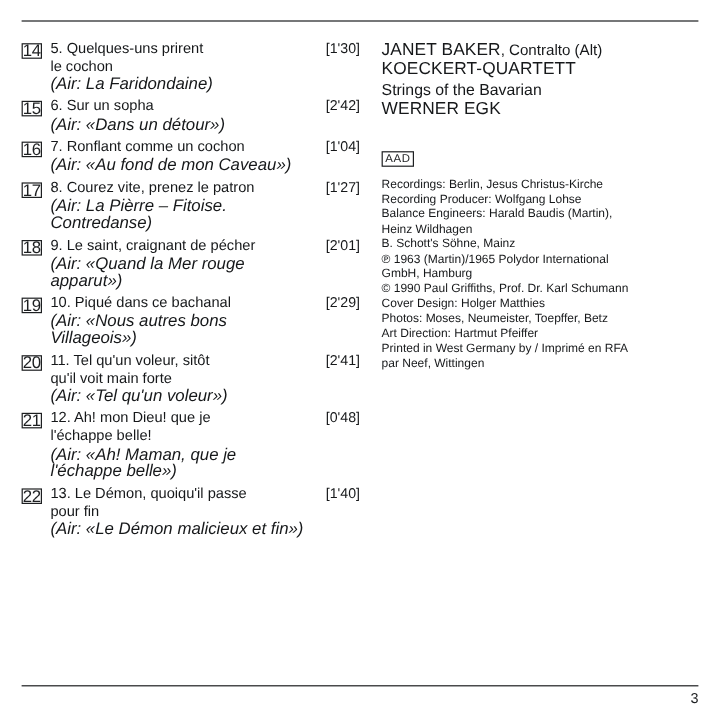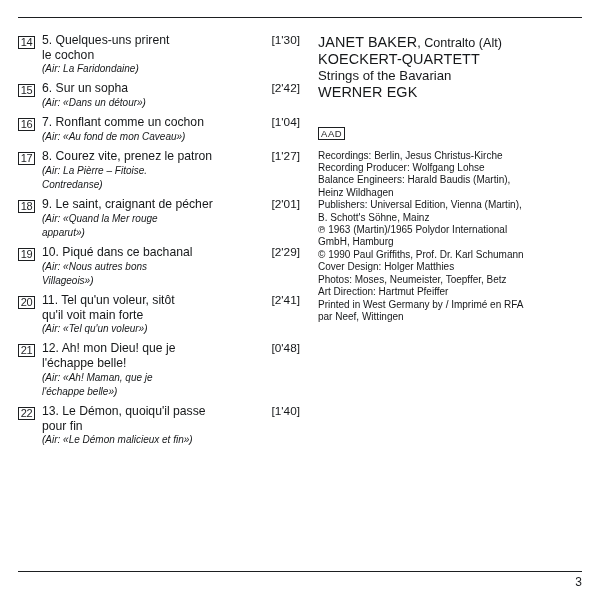--- a/index.html
+++ b/index.html
@@ -51,40 +51,40 @@
     display: flex;
     align-items: flex-start;
     margin-bottom: 5px;
     position: relative;
   }
   .tracknum-box {
     flex: 0 0 auto;
     width: 15px;
     height: 11px;
     border: 1px solid #1d1f21;
-    font-size: 11px;
+    font-size: 14px;
     line-height: 11px;
     text-align: center;
     margin-top: 3px;
     margin-right: 7px;
     color: #1d1f21;
     letter-spacing: -0.3px;
   }
   .track-body {
     flex: 1 1 auto;
     padding-right: 46px;
     position: relative;
   }
   .track-title {
     font-size: 12.2px;
     line-height: 14.6px;
     color: #16181a;
   }
   .track-air {
-    font-size: 10px;
+    font-size: 14px;
     line-height: 14.2px;
     font-style: italic;
     color: #16181a;
   }
   .track-time {
     position: absolute;
     right: 0;
     top: 0;
     font-size: 11.8px;
     line-height: 14.6px;
@@ -242,21 +242,20 @@
       <div class="smallcaps-name">WERNER EGK</div>
     </div>
 
     <div class="aad">AAD</div>
 
     <div class="fineprint">
       <p>Recordings: Berlin, Jesus Christus-Kirche</p>
       <p>Recording Producer: Wolfgang Lohse</p>
       <p>Balance Engineers: Harald Baudis (Martin),</p>
       <p>Heinz Wildhagen</p>
-      <p>Publishers: Universal Edition, Vienna (Martin),</p>
       <p>B. Schott's Söhne, Mainz</p>
       <p>℗ 1963 (Martin)/1965 Polydor International</p>
       <p>GmbH, Hamburg</p>
       <p>© 1990 Paul Griffiths, Prof. Dr. Karl Schumann</p>
       <p>Cover Design: Holger Matthies</p>
       <p>Photos: Moses, Neumeister, Toepffer, Betz</p>
       <p>Art Direction: Hartmut Pfeiffer</p>
       <p>Printed in West Germany by / Imprimé en RFA</p>
       <p>par Neef, Wittingen</p>
     </div>

